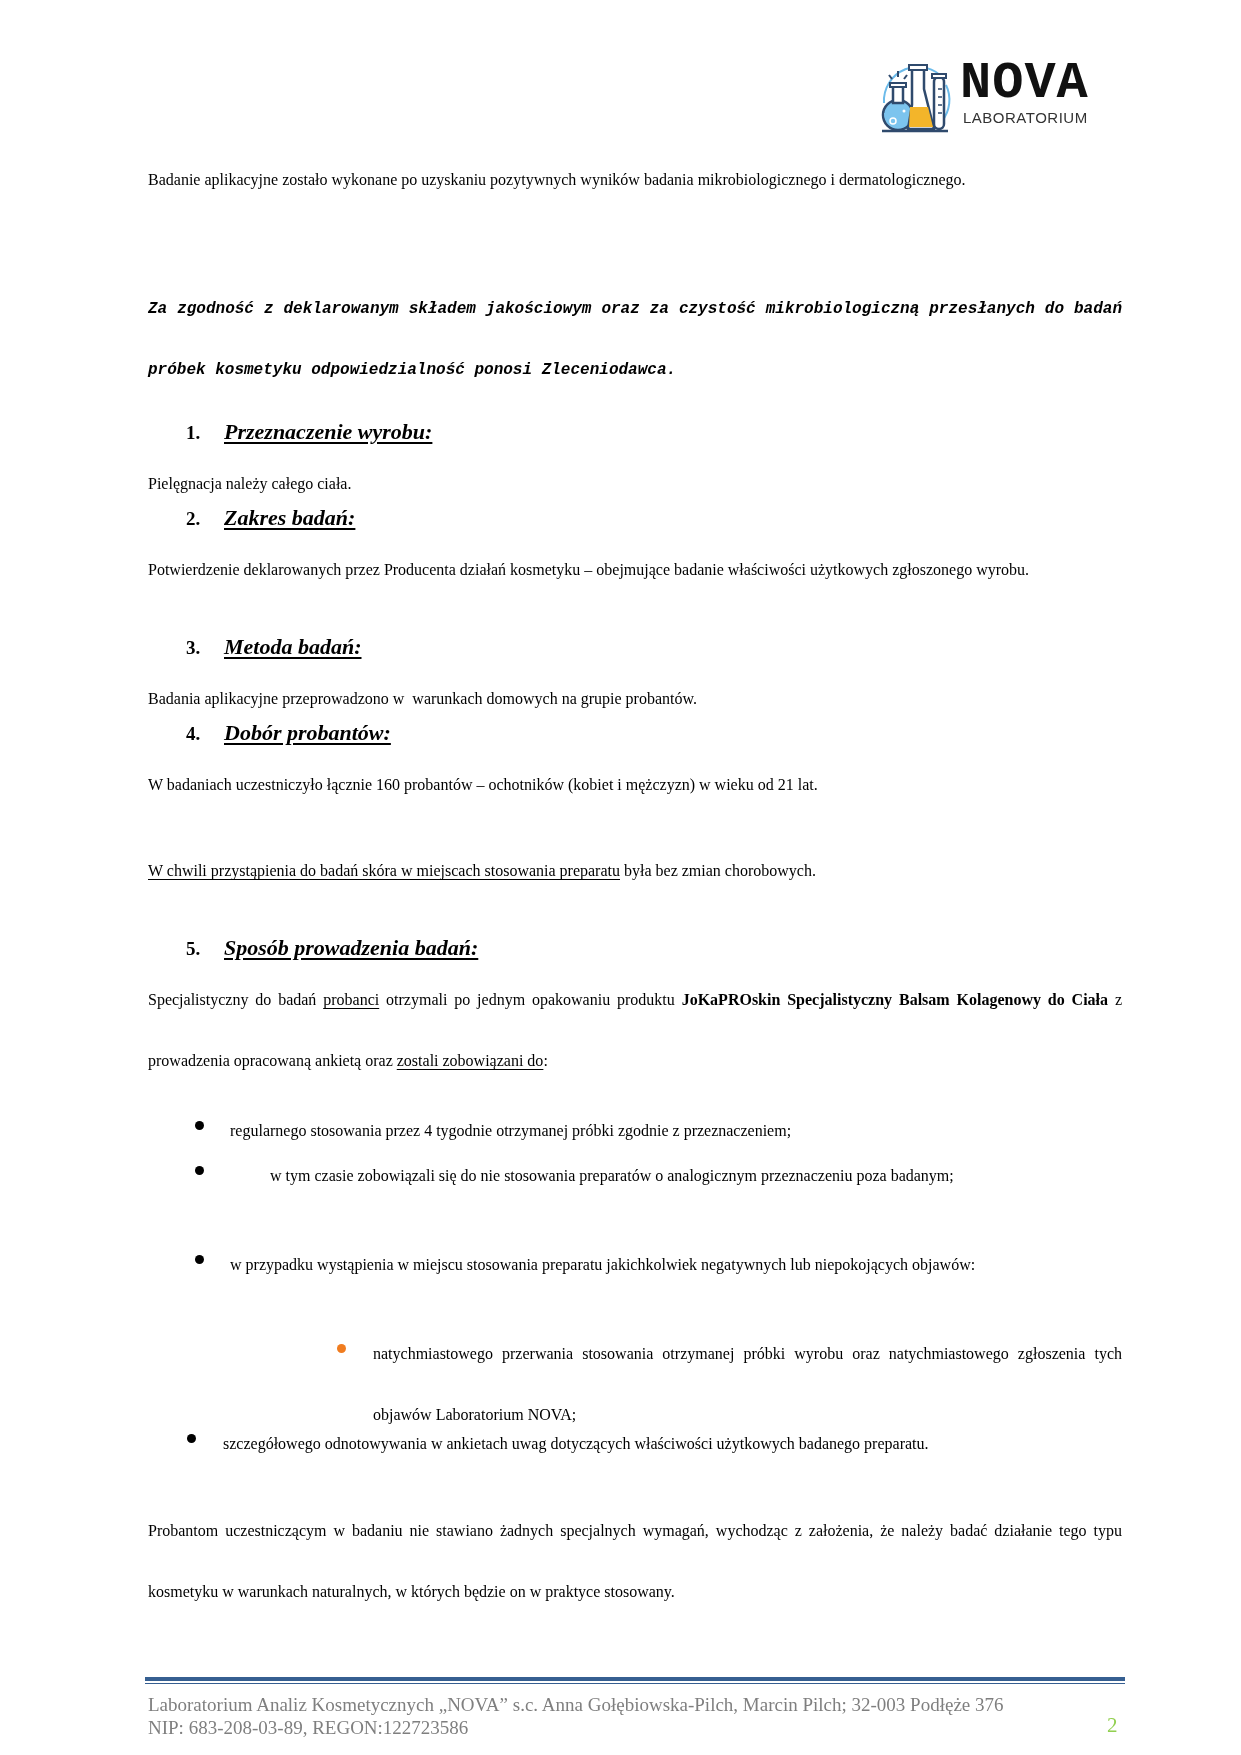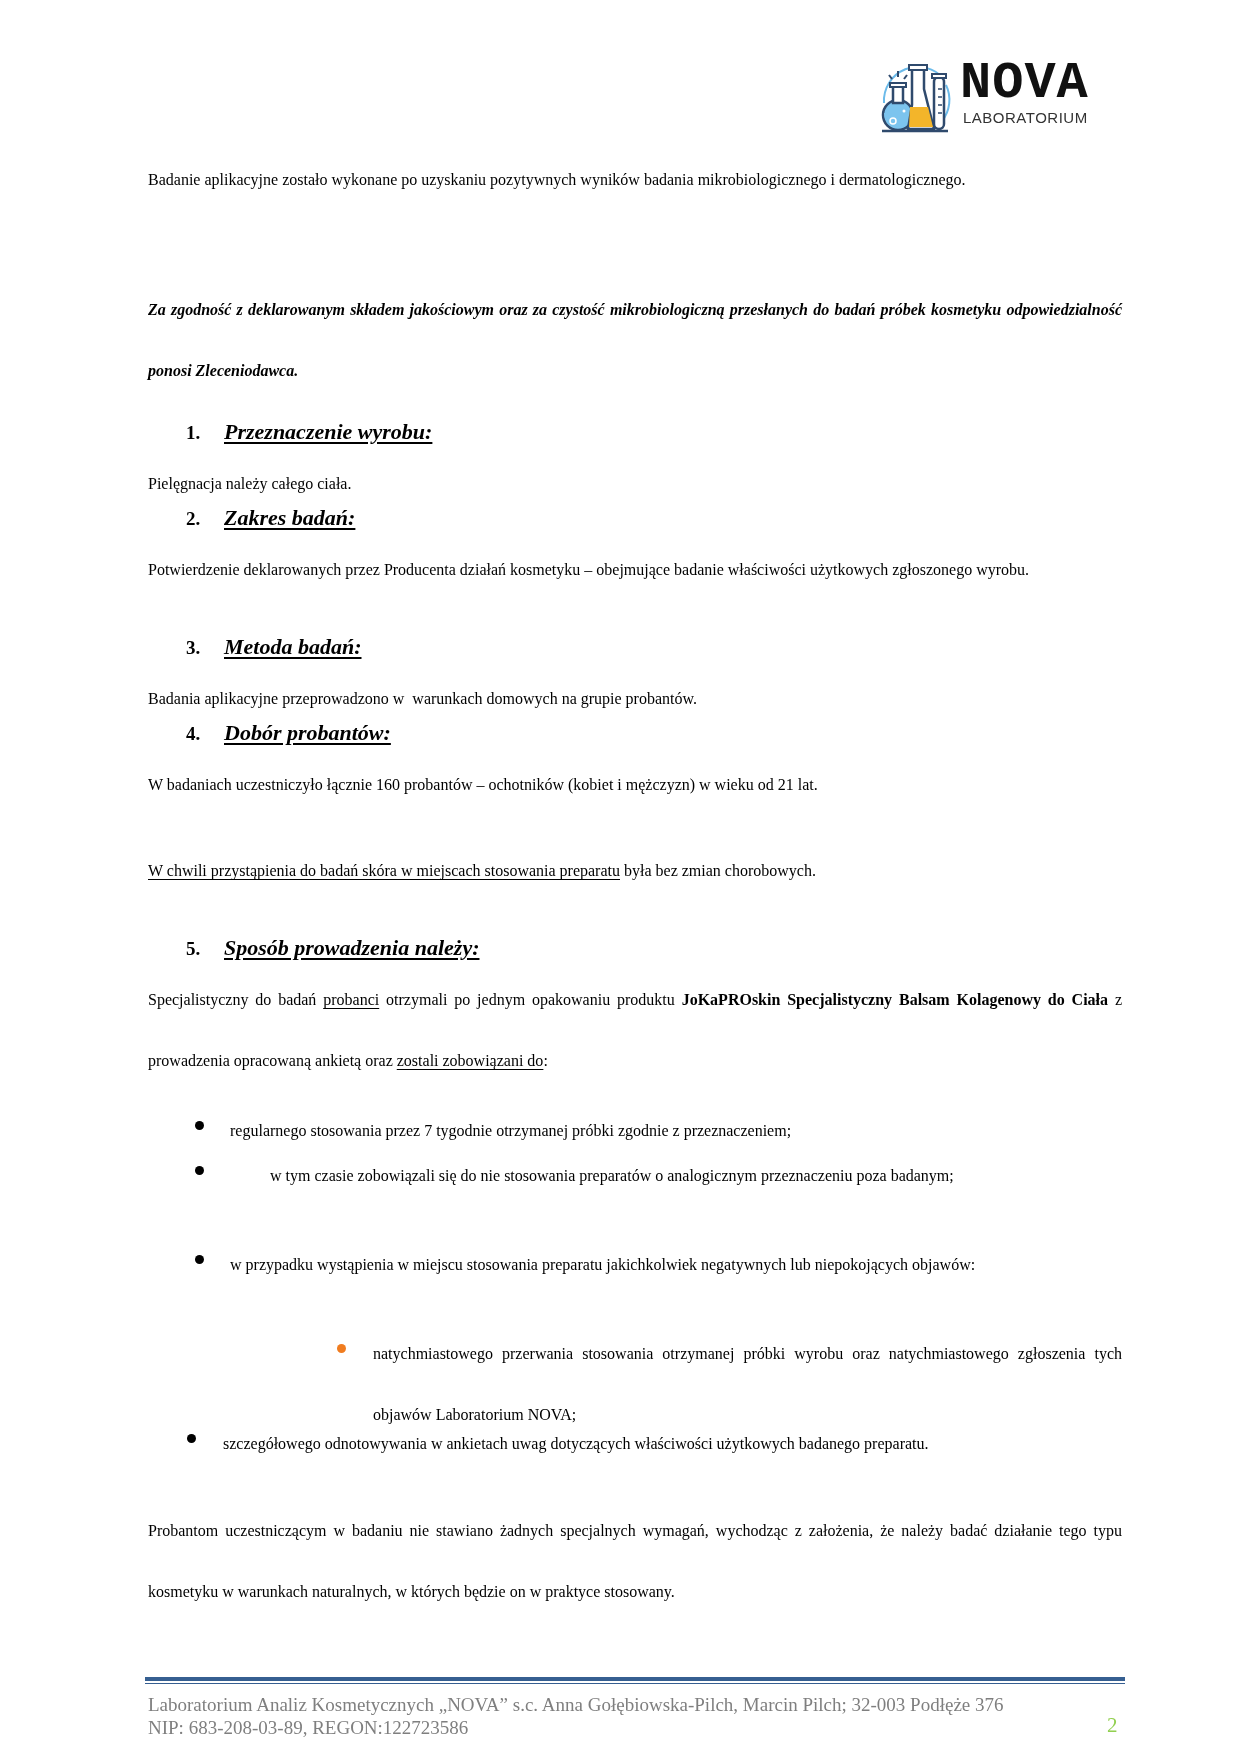--- a/index.html
+++ b/index.html
@@ -51,21 +51,21 @@
     <line x1="62" y1="50" x2="66" y2="50" stroke="#2f4a6d" stroke-width="1.5"></line>
     <line x1="62" y1="58" x2="66" y2="58" stroke="#2f4a6d" stroke-width="1.5"></line>
     <line x1="6" y1="76" x2="72" y2="76" stroke="#2f4a6d" stroke-width="2.5"></line>
   </svg>
   <div class="logo-text-main">NOVA</div>
   <div class="logo-text-sub">LABORATORIUM</div>
 </div>
 
 <div class="para last-left" style="top:149px;">Badanie aplikacyjne zostało wykonane po uzyskaniu pozytywnych wyników badania mikrobiologicznego i dermatologicznego.</div>
 
-<div class="para last-left bi" style="top:279px;">Za zgodność z deklarowanym składem jakościowym oraz za czystość mikrobiologiczną przesłanych do badań próbek kosmetyku odpowiedzialność ponosi Zleceniodawca.</div>
+<div class="para last-left bi" style="top:279px;font-family:Liberation Mono, monospace;">Za zgodność z deklarowanym składem jakościowym oraz za czystość mikrobiologiczną przesłanych do badań próbek kosmetyku odpowiedzialność ponosi Zleceniodawca.</div>
 
 <div class="heading" style="top:410px;">
   <span class="num">1.</span><span class="htxt">Przeznaczenie wyrobu:</span>
 </div>
 <div class="para last-left" style="top:453px;">Pielęgnacja należy całego ciała.</div>
 
 <div class="heading" style="top:496px;">
   <span class="num">2.</span><span class="htxt">Zakres badań:</span>
 </div>
 <div class="para last-left" style="top:539px;">Potwierdzenie deklarowanych przez Producenta działań kosmetyku – obejmujące badanie właściwości użytkowych zgłoszonego wyrobu.</div>
@@ -77,30 +77,30 @@
 
 <div class="heading" style="top:711px;">
   <span class="num">4.</span><span class="htxt">Dobór probantów:</span>
 </div>
 <div class="para last-left" style="top:754px;">W badaniach uczestniczyło łącznie 160 probantów – ochotników (kobiet i mężczyzn) w wieku od 21 lat.</div>
 <div class="para last-left" style="top:840px;">
   <span class="u">W chwili przystąpienia do badań skóra w miejscach stosowania preparatu</span><span> była bez zmian chorobowych.</span>
 </div>
 
 <div class="heading" style="top:926px;">
-  <span class="num">5.</span><span class="htxt">Sposób prowadzenia należy:</span>
+  <span class="num">5.</span><span class="htxt">Sposób prowadzenia badań:</span>
 </div>
 <div class="para last-left" style="top:969px;">
   <span>Specjalistyczny do badań </span><span class="u">probanci</span><span> otrzymali po jednym opakowaniu produktu </span><span class="b">JoKaPROskin Specjalistyczny Balsam Kolagenowy do Ciała</span><span> z prowadzenia opracowaną ankietą oraz </span><span class="u">zostali zobowiązani do</span><span>:</span>
 </div>
 
 <div>
   <div>
     <span class="bullet" style="left:195px; top:1121px;"></span>
-    <div class="para last-left" style="left:230px; width:892px; top:1100px;">regularnego stosowania przez 7 tygodnie otrzymanej próbki zgodnie z przeznaczeniem;</div>
+    <div class="para last-left" style="left:230px; width:892px; top:1100px;">regularnego stosowania przez 4 tygodnie otrzymanej próbki zgodnie z przeznaczeniem;</div>
   </div>
   <div>
     <span class="bullet" style="left:195px; top:1166px;"></span>
     <div class="para last-left" style="left:230px; width:884px; top:1145px;margin-left:40px;">w tym czasie zobowiązali się do nie stosowania preparatów o analogicznym przeznaczeniu poza badanym;</div>
   </div>
   <div>
     <span class="bullet" style="left:195px; top:1255px;"></span>
     <div class="para last-left" style="left:230px; width:892px; top:1234px;">w przypadku wystąpienia w miejscu stosowania preparatu jakichkolwiek negatywnych lub niepokojących objawów:</div>
   </div>
   <div>

